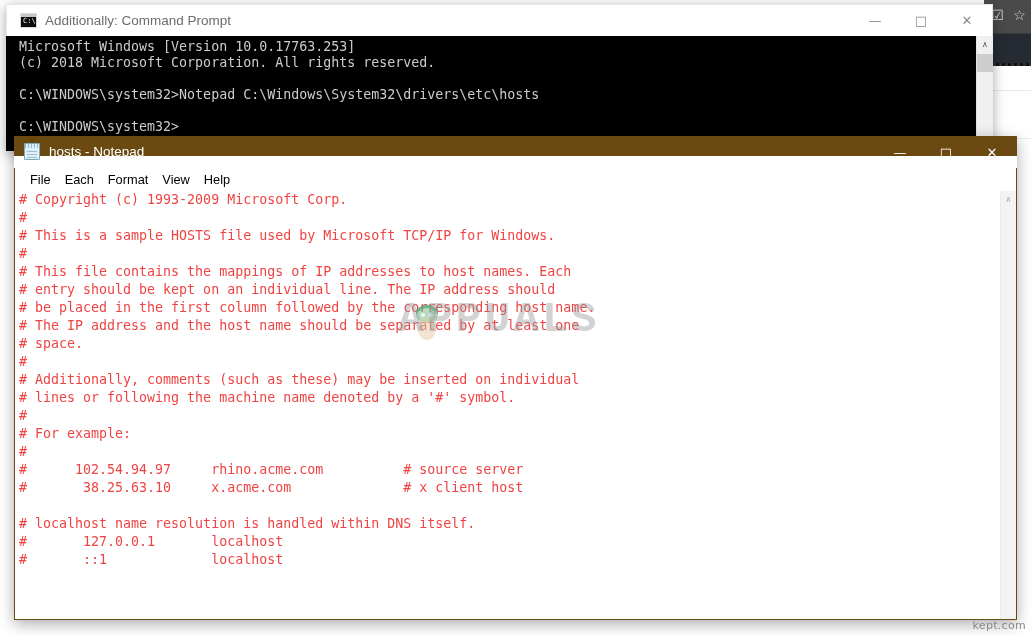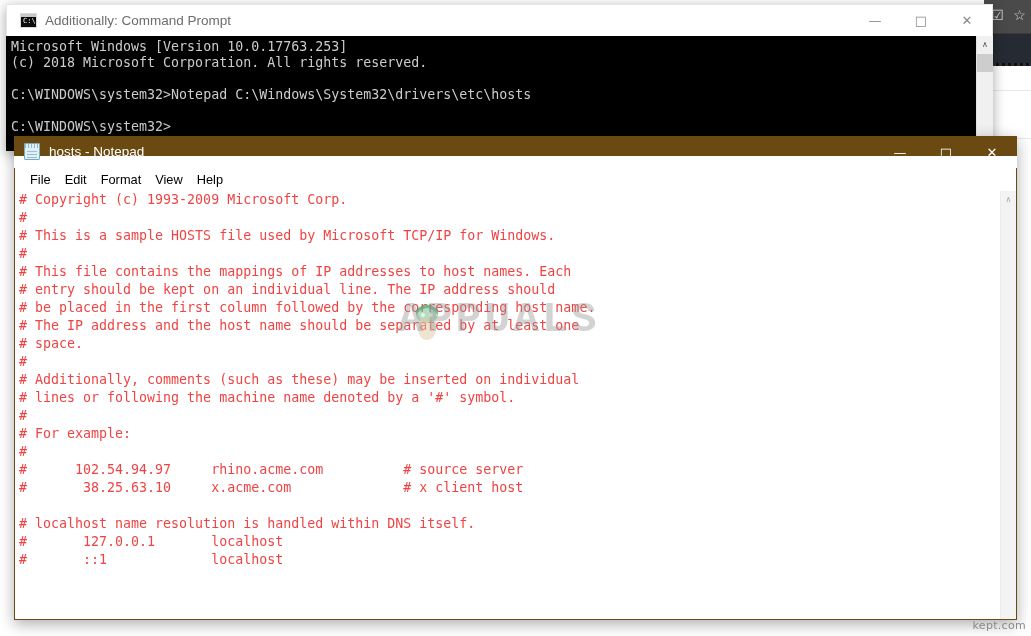--- a/index.html
+++ b/index.html
@@ -147,21 +147,21 @@
 
   #cmd-body {
     position: absolute;
     left: 0; top: 32px;
     width: 987px; height: 115px;
     background: #000000;
     overflow: hidden;
   }
   #cmd-text {
     position: absolute;
-    left: 5px; top: 3px;
+    left: 13px; top: 3px;
     color: #cccccc;
     font-family: "DejaVu Sans Mono", monospace;
     font-size: 13.3px;
     line-height: 16px;
     white-space: pre;
     letter-spacing: 0px;
   }
   #cmd-scrollbar {
     position: absolute;
     right: 0; top: 32px;
@@ -410,21 +410,21 @@
         <div class="np-icon-line" id="np-il3"></div>
       </div>
       <div id="np-title-text">hosts - Notepad</div>
       <div class="np-win-btn" id="np-min">—</div>
       <div class="np-win-btn" id="np-max">□</div>
       <div class="np-win-btn" id="np-close">✕</div>
     </div>
 
     <div id="np-menubar">
       <div class="np-menu-item">File</div>
-      <div class="np-menu-item">Edit</div>
+      <div class="np-menu-item">Each</div>
       <div class="np-menu-item">Format</div>
       <div class="np-menu-item">View</div>
       <div class="np-menu-item">Help</div>
     </div>
 
     <div id="np-textarea">
       <div id="np-text"># Copyright (c) 1993-2009 Microsoft Corp.
 #
 # This is a sample HOSTS file used by Microsoft TCP/IP for Windows.
 #

